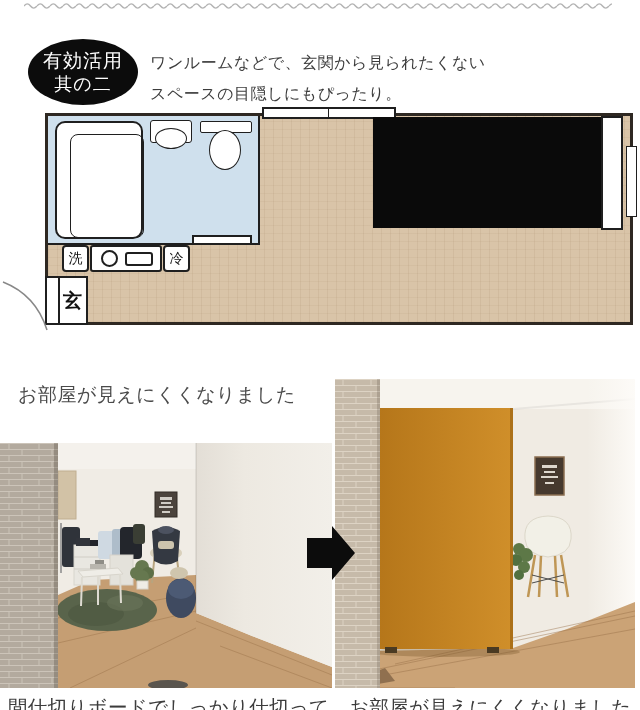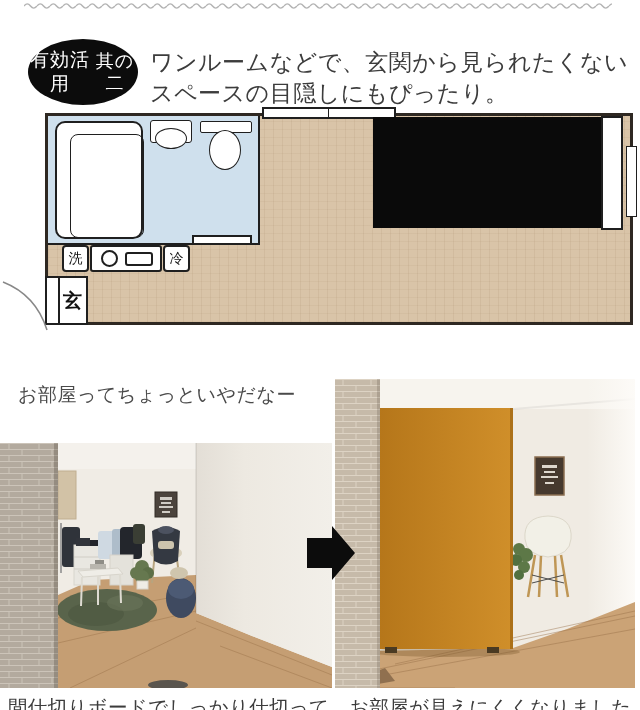--- a/index.html
+++ b/index.html
@@ -3,26 +3,26 @@
 <meta charset="utf-8">
 <style>
   html,body{margin:0;padding:0;background:#fff;}
   #page{position:relative;width:640px;height:710px;overflow:hidden;background:#fff;
         font-family:"Liberation Sans","DejaVu Sans",sans-serif;color:#3c3c3c;}
   .abs{position:absolute;}
   
   #wave{left:24px;top:1px;}
   
   #badge{left:28px;top:39px;width:110px;height:66px;background:#0c0c0c;border-radius:50%;
-         display:flex;flex-direction:row;align-items:center;justify-content:center;
+         display:flex;flex-direction:column;align-items:center;justify-content:center;
          color:#fff;text-align:center;line-height:1.25;}
   #badge .l1{font-size:19px;letter-spacing:1px;}
   #badge .l2{font-size:18px;letter-spacing:1px;}
   
-  #headline{left:150px;top:47px;font-size:23px;line-height:31px;color:#3c3c3c;letter-spacing:.5px;white-space:nowrap;}
+  #headline{left:150px;top:47px;font-size:16px;line-height:31px;color:#3c3c3c;letter-spacing:.5px;white-space:nowrap;}
   
   #plan{left:45px;top:113px;width:582px;height:206px;border:3px solid #2e2822;
         background-color:#d9c4a8;
         background-image:
           repeating-linear-gradient(90deg, rgba(139,107,74,.10) 0 1px, transparent 1px 9px),
           repeating-linear-gradient(0deg, rgba(139,107,74,.07) 0 1px, transparent 1px 8px);}
   #plan .box{position:absolute;background:#fff;border:2px solid #1f1f1f;box-sizing:border-box;
              display:flex;align-items:center;justify-content:center;font-size:14px;color:#111;}
   #bath{position:absolute;left:0;top:0;width:210px;height:127px;background:#cfe0ed;
         border-right:2px solid #1f1f1f;border-bottom:2px solid #1f1f1f;box-sizing:content-box;}
@@ -115,21 +115,21 @@
     <div id="bed"></div>
     <div id="right-window-in" class="box"></div>
   </div>
   <div id="right-window-out" class="abs"></div>
 
   <svg class="abs" style="left:0;top:270px;" width="52" height="64">
     <path d="M3,12 Q36,25 47,60" fill="none" stroke="#888" stroke-width="1.5"></path>
   </svg>
 
   <div id="caption-before" class="abs">
-    <div>お部屋ってちょっといやだなー</div>
+    <div>お部屋が見えにくくなりました</div>
   </div>
 
   <svg id="photo-before" class="abs" width="332" height="245" viewBox="0 0 332 245">
     <defs>
       <pattern id="brickL" width="30" height="12" patternUnits="userSpaceOnUse">
         <rect width="30" height="12" fill="#b3aa9e"></rect>
         <path d="M0,0.5 H30 M0,6.5 H30 M9,0.5 V6.5 M22,6.5 V12" stroke="#ccc4b9" stroke-width="1" fill="none"></path>
       </pattern>
       <linearGradient id="rwallL" x1="0" y1="0" x2="1" y2="0">
         <stop offset="0" stop-color="#e3ded6"></stop>

